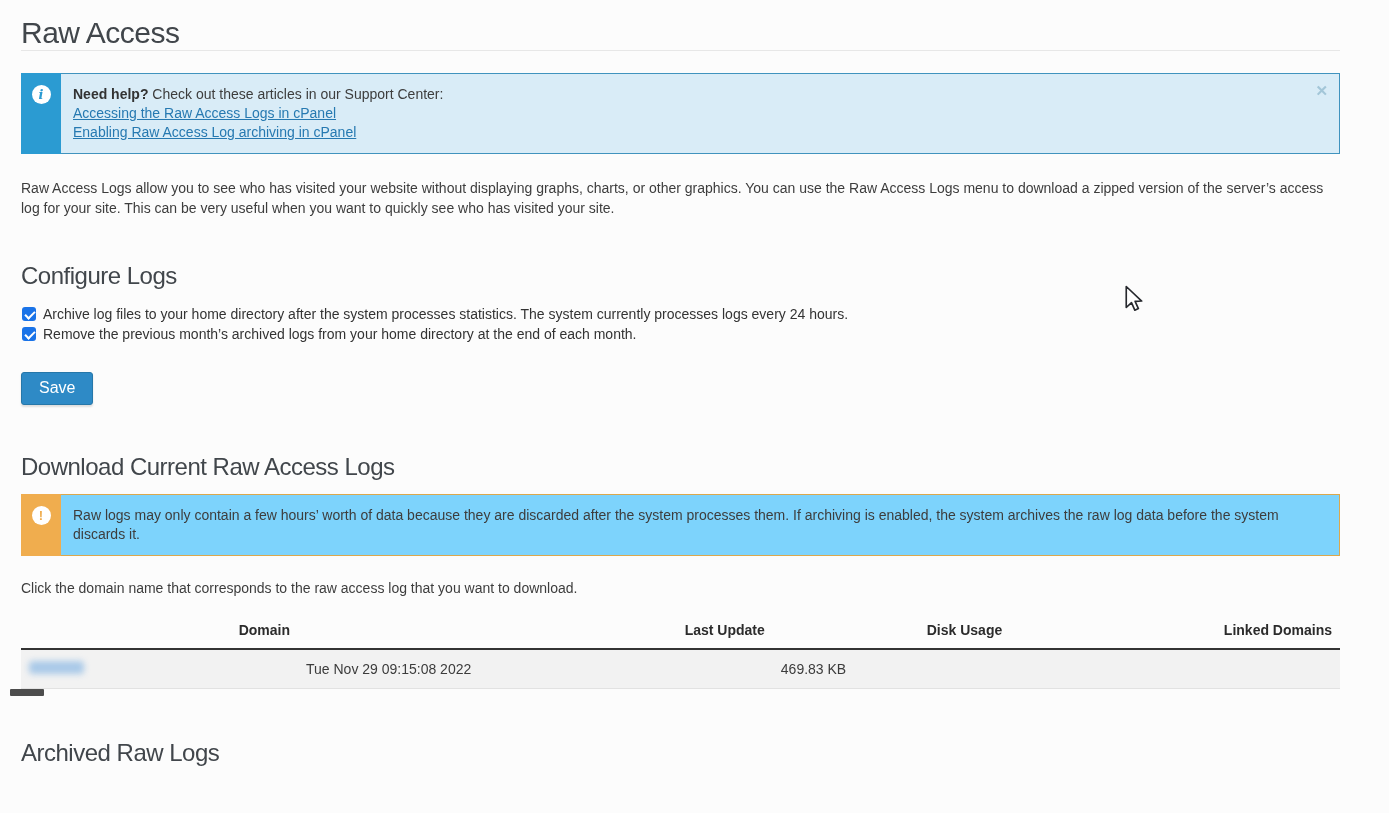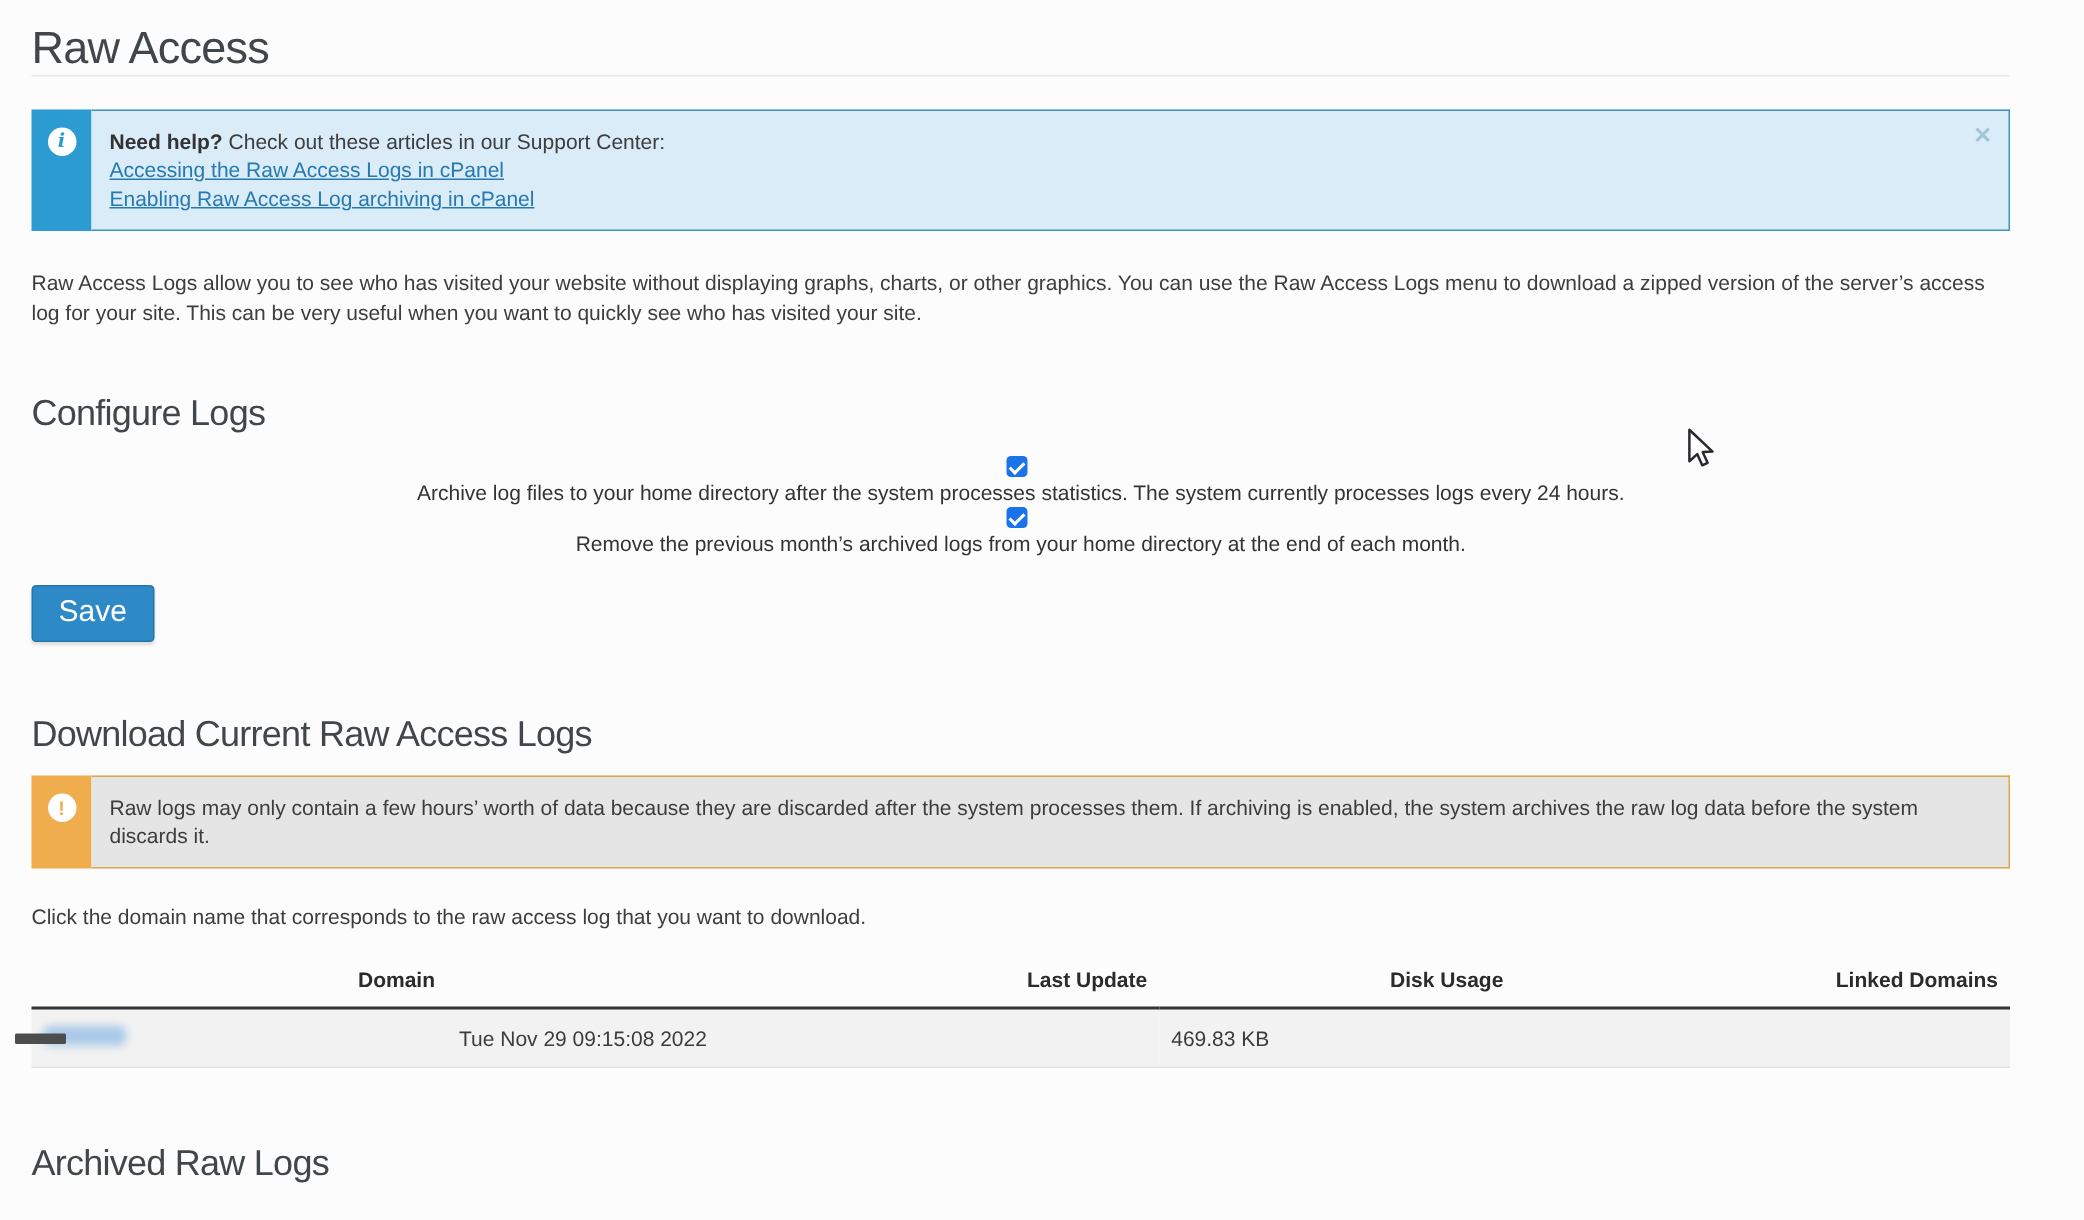--- a/index.html
+++ b/index.html
@@ -46,21 +46,21 @@
     padding-top: 12px;
   }
   .callout .body {
     flex: 1 1 auto;
     padding: 11px 30px 11px 12px;
     line-height: 19px;
   }
   .callout-info .stripe { background: #2b9bd2; }
   .callout-info .body { background: #d9ecf7; border: 1px solid #4093be; border-left: none; }
   .callout-warning .stripe { background: #f0ad4e; }
-  .callout-warning .body { background: #e5e5e5; border: 1px solid #dba84c; border-left: none; }
+  .callout-warning .body { background: #7dd3fc; border: 1px solid #dba84c; border-left: none; }
 
   .badge-circle {
     width: 19px; height: 19px;
     background: #fff;
     border-radius: 50%;
     display: flex;
     align-items: center;
     justify-content: center;
     font-weight: 700;
     font-size: 13px;
@@ -84,21 +84,21 @@
     text-decoration: underline;
     display: block;
     line-height: 19px;
     cursor: pointer;
   }
 
   .intro { margin-top: 24px; line-height: 20px; width: 1319px; }
 
   .section-configure h2 { margin-top: 44px; margin-bottom: 14px; }
 
-  .checkbox-row { display: flex; align-items: center; line-height: 20px; color: #333; flex-direction: column; }
+  .checkbox-row { display: flex; align-items: center; line-height: 20px; color: #333; }
   input.cb {
     appearance: none;
     -webkit-appearance: none;
     width: 14px; height: 14px;
     background: #1a73e8;
     border-radius: 3px;
     position: relative;
     margin: 0 7px 0 1px;
     flex: none;
     cursor: pointer;
@@ -107,26 +107,26 @@
     content: "";
     position: absolute;
     left: 4.5px; top: 1.5px;
     width: 4px; height: 8px;
     border: solid #fff;
     border-width: 0 2px 2px 0;
     transform: rotate(45deg);
   }
 
   .btn-save {
-    margin-top: 18px;
+    margin-top: 28px;
     background: #2e8ac6;
     border: 1px solid #2677a9;
     border-radius: 3px;
     color: #fff;
-    font-size: 20px;
+    font-size: 16px;
     font-family: "Liberation Sans", sans-serif;
     padding: 6px 17px 7px;
     cursor: pointer;
     box-shadow: 0 2px 2px rgba(0,0,0,0.12);
   }
 
   .section-download h2 { margin-top: 48px; margin-bottom: 13px; }
   .section-download .callout { margin-top: 0; }
   .instruction { margin-top: 23px; line-height: 19px; }
 

